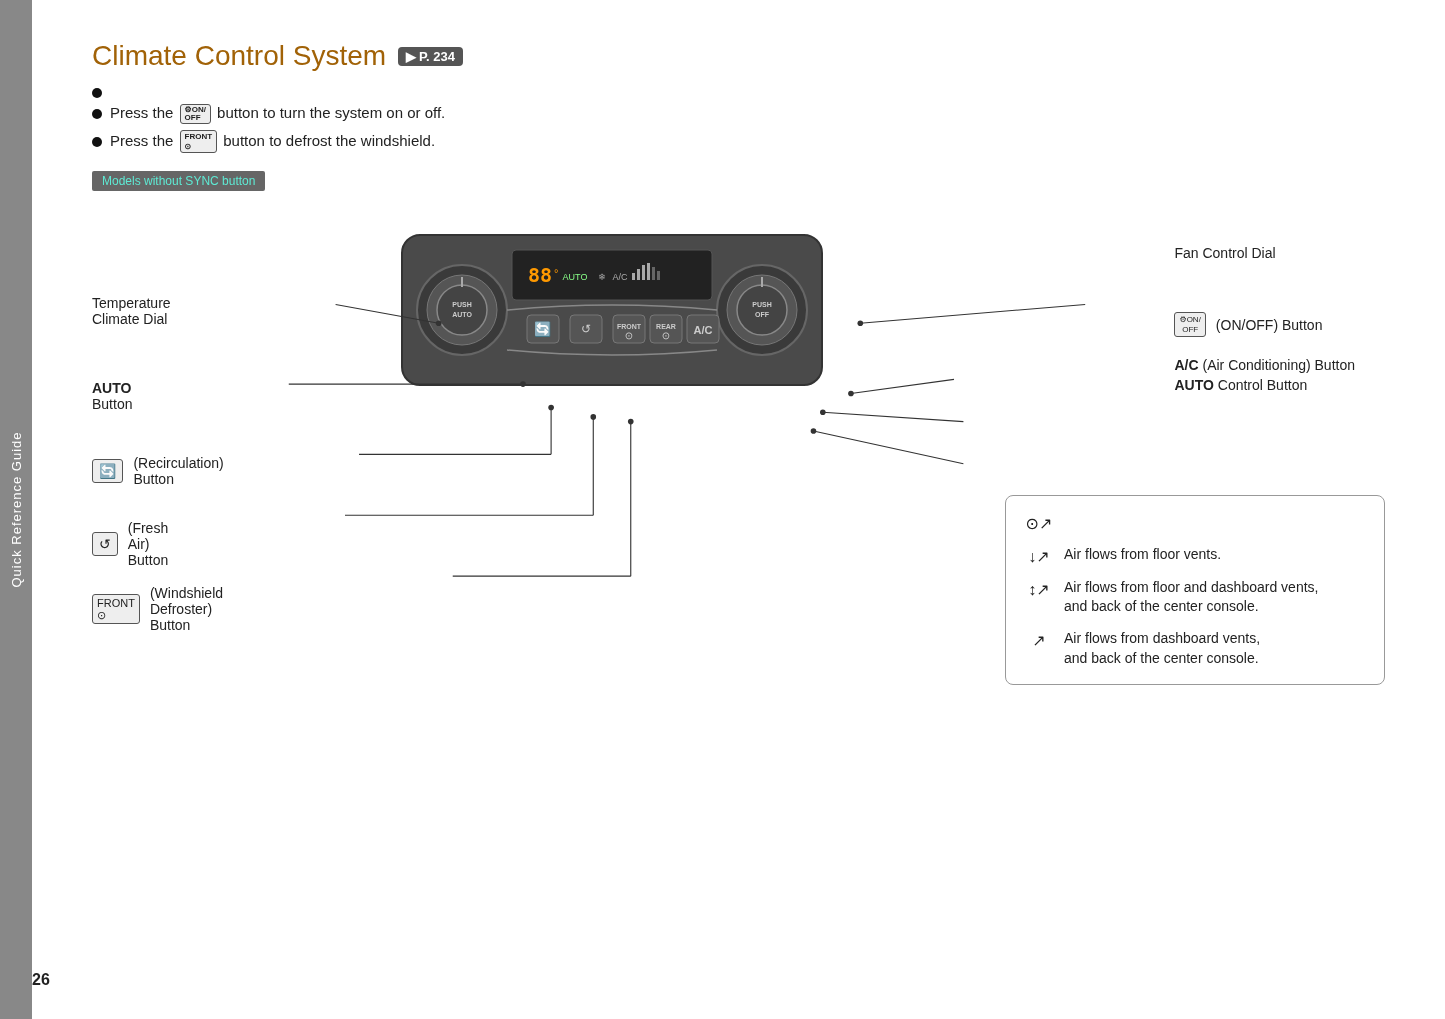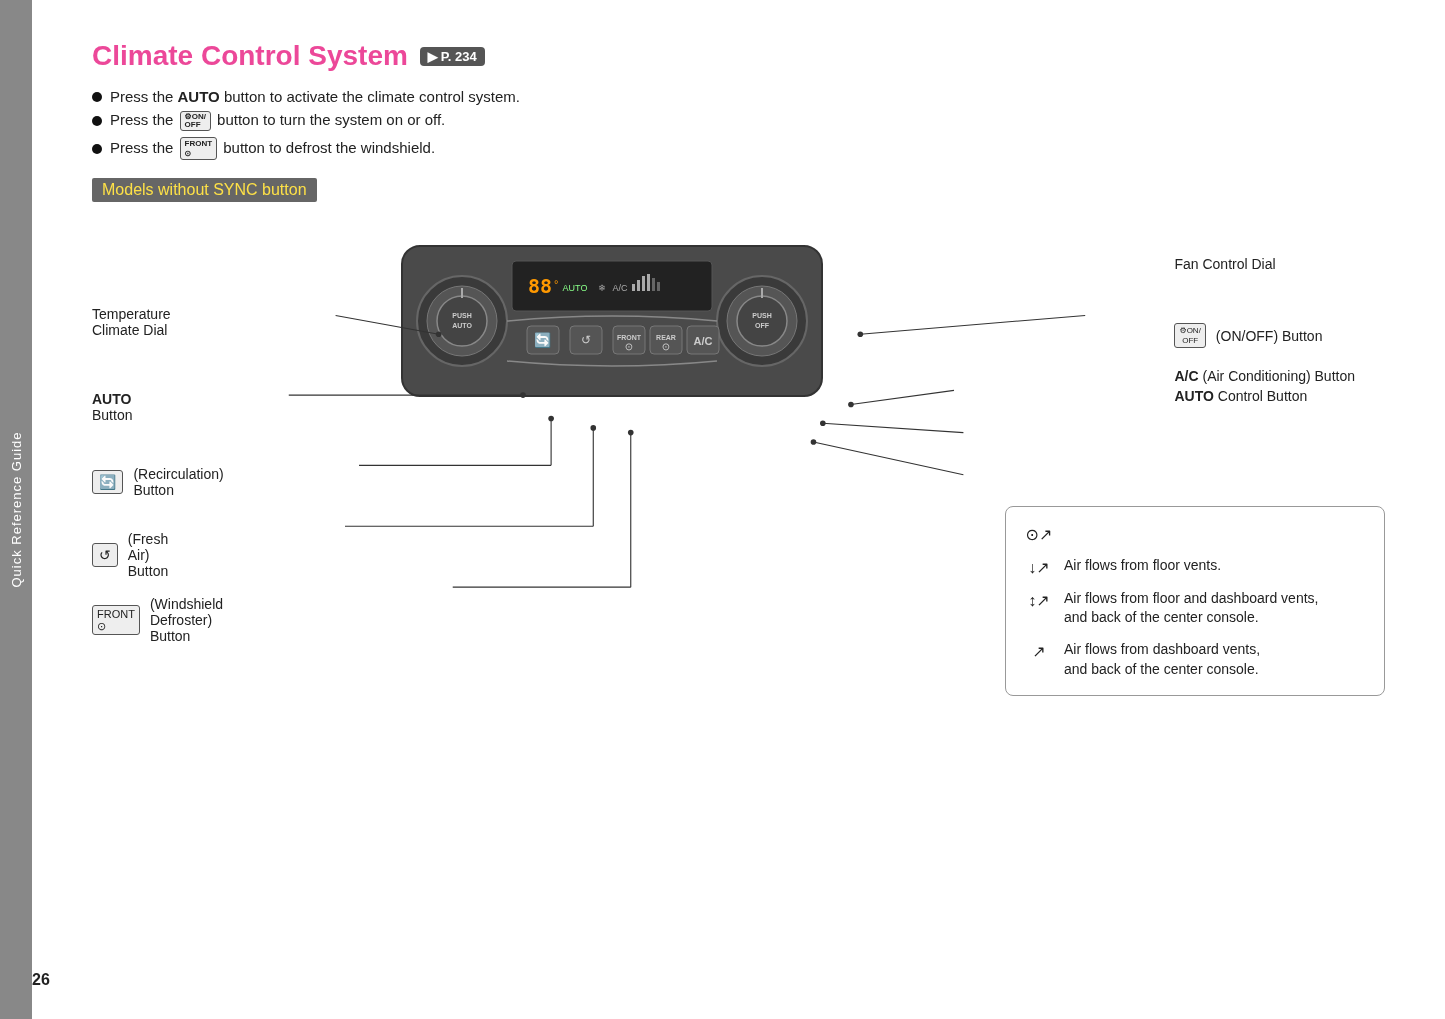--- a/index.html
+++ b/index.html
@@ -46,22 +46,22 @@
 
     
     .title-row {
       display: flex;
       align-items: center;
       gap: 12px;
       margin-bottom: 16px;
     }
     .title-text {
       font-size: 28px;
-      font-weight: bold;
-      color: #ec4899;
+      font-weight: normal;
+      color: #a16207;
     }
     .title-badge {
       background: #555;
       color: #fff;
       border-radius: 4px;
       padding: 2px 8px;
       font-size: 13px;
       font-weight: bold;
       display: inline-flex;
       align-items: center;
@@ -104,22 +104,22 @@
       vertical-align: middle;
       margin: 0 2px;
       line-height: 1.2;
       min-width: 28px;
       min-height: 18px;
     }
 
     
     .models-badge {
       background: #666;
-      color: #fde047;
-      font-size: 16px;
+      color: #5eead4;
+      font-size: 12px;
       padding: 3px 10px;
       border-radius: 2px;
       display: inline-block;
       margin-bottom: 14px;
     }
 
     
     .diagram-area {
       position: relative;
       width: 100%;
@@ -217,21 +217,20 @@
     <span class="title-badge">
       <span>▶</span>
       <span>P. 234</span>
     </span>
   </div>
 
   
   <div class="bullets">
     <div class="bullet-item">
       <div class="bullet-dot"></div>
-      <span class="bullet-text">Press the <strong>AUTO</strong> button to activate the climate control system.</span>
     </div>
     <div class="bullet-item">
       <div class="bullet-dot"></div>
       <span class="bullet-text">Press the <span class="inline-btn">
             <span style="font-size:8px;font-weight:bold;line-height:1">⚙ON/<br>OFF</span>
           </span> button to turn the system on or off.</span>
     </div>
     <div class="bullet-item">
       <div class="bullet-dot"></div>
       <span class="bullet-text">Press the <span class="inline-btn">

